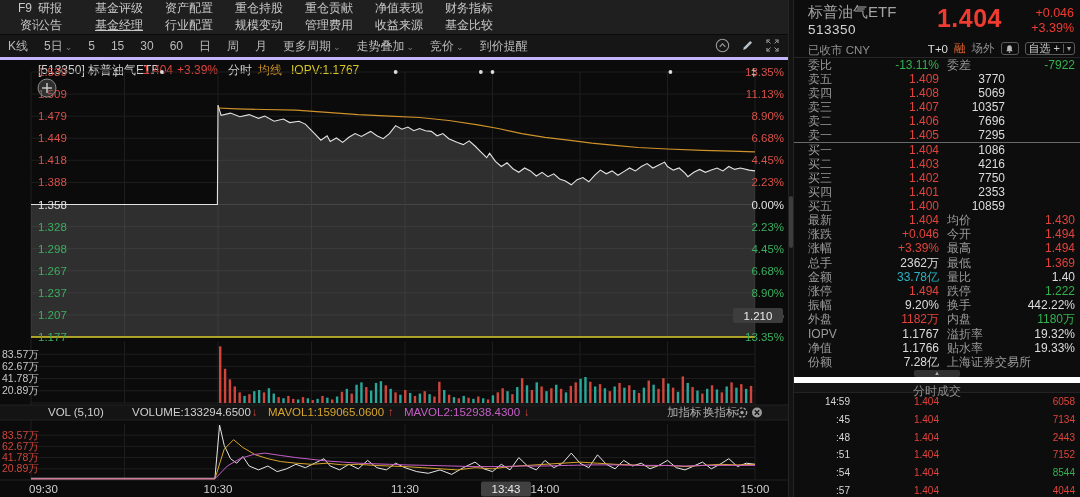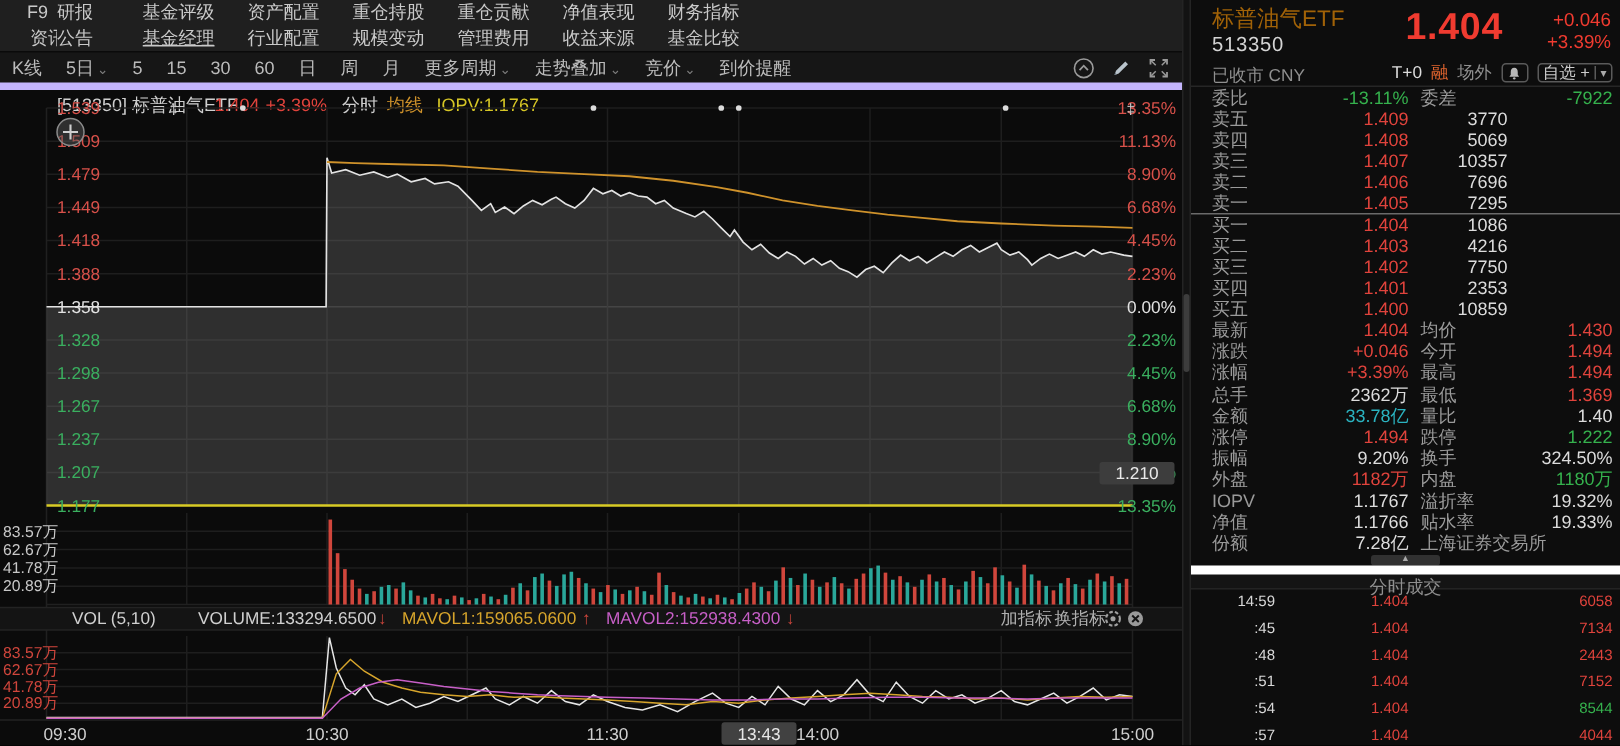--- a/index.html
+++ b/index.html
@@ -2,35 +2,35 @@
 <html><head>
 <meta charset="utf-8">
 <style>
   html,body{margin:0;padding:0;background:#000;}
   *{box-sizing:border-box;font-family:"Liberation Sans",sans-serif;}
   .screen{position:relative;width:1080px;height:497px;background:#0c0c0c;overflow:hidden;color:#ccc;}
   
   .menubar{position:absolute;left:0;top:0;width:788px;height:34px;background:#1f1f1f;}
   .menu-row{display:flex;height:17px;line-height:17px;font-size:12px;color:#c9c9c9;}
   .menu-item{white-space:nowrap;overflow:hidden;cursor:default;}
-  .toolbar{position:absolute;left:0;top:34px;width:788px;height:26px;background:#161616;border-top:1px solid #0a0a0a;border-bottom:5px solid #c4b5fd;display:flex;align-items:center;font-size:12px;color:#bbb;}
+  .toolbar{position:absolute;left:0;top:34px;width:788px;height:26px;background:#161616;border-top:1px solid #0a0a0a;border-bottom:3px solid #c4b5fd;display:flex;align-items:center;font-size:12px;color:#bbb;}
   .tb-item{padding:0 8px;white-space:nowrap;}
   .tb-caret{color:#7d7d7d;font-size:9px;margin-left:2px;}
   .tb-icons{position:absolute;right:8px;top:0;height:24px;display:flex;align-items:center;gap:10px;}
   .tb-ic{width:15px;height:15px;display:inline-block;}
   
   .chart-wrap{position:absolute;left:0;top:60px;width:788px;height:437px;background:#0b0b0b;}
   svg text{font-family:"Liberation Sans",sans-serif;}
   
   .splitter{position:absolute;left:788px;top:0;width:6px;height:497px;background:#131313;border-left:1px solid #242424;border-right:1px solid #242424;}
   .splitter-handle{position:absolute;left:0px;top:196px;width:4px;height:52px;background:#3d3d3d;border-radius:2px;}
   
   .qpanel{position:absolute;left:794px;top:0;width:286px;height:497px;background:#0d0d0d;font-size:12px;}
   .q-header{position:relative;height:43px;}
-  .q-name{position:absolute;left:14px;top:3px;font-size:15px;color:#a16207;}
+  .q-name{position:absolute;left:14px;top:3px;font-size:15px;color:#a3a3a3;}
   .q-code{position:absolute;left:14px;top:22px;font-size:13.5px;color:#d4d4d4;letter-spacing:.5px;}
   .q-price{position:absolute;right:78px;top:4px;font-size:25px;font-weight:bold;color:#f03b30;letter-spacing:.5px;}
   .q-chg{position:absolute;right:6px;top:6px;text-align:right;font-size:12.5px;color:#f03b30;line-height:15px;}
   .q-status{position:relative;height:15px;border-bottom:1px solid #262626;font-size:11.5px;color:#8f8f8f;}
   .q-status .st-left{position:absolute;left:14px;top:0;}
   .q-status .st-right{position:absolute;right:5px;top:-2px;display:flex;align-items:center;gap:6px;}
   .tag-t0{color:#ddd;}
   .tag-margin{color:#e0642e;}
   .bell-btn{display:inline-flex;align-items:center;justify-content:center;width:18px;height:13px;border:1px solid #5a5a5a;border-radius:3px;cursor:pointer;}
   .watch-btn{display:inline-flex;align-items:center;height:13px;border:1px solid #5a5a5a;border-radius:3px;color:#ccc;padding:0 3px;gap:3px;cursor:pointer;font-size:11px;}
@@ -522,21 +522,21 @@
         <div class="row" style="height: 14.2px; line-height: 14.2px;">
           <span class="l1">涨停</span>
           <span class="v1 up">1.494</span>
           <span class="l2 ">跌停</span>
           <span class="v2 dn">1.222</span>
         </div>
         <div class="row" style="height: 14.2px; line-height: 14.2px;">
           <span class="l1">振幅</span>
           <span class="v1 wh">9.20%</span>
           <span class="l2 ">换手</span>
-          <span class="v2 wh">324.50%</span>
+          <span class="v2 wh">442.22%</span>
         </div>
         <div class="row" style="height: 14.2px; line-height: 14.2px;">
           <span class="l1">外盘</span>
           <span class="v1 up">1182万</span>
           <span class="l2 ">内盘</span>
           <span class="v2 dn">1180万</span>
         </div>
         <div class="row" style="height: 14.2px; line-height: 14.2px;">
           <span class="l1">IOPV</span>
           <span class="v1 wh">1.1767</span>

